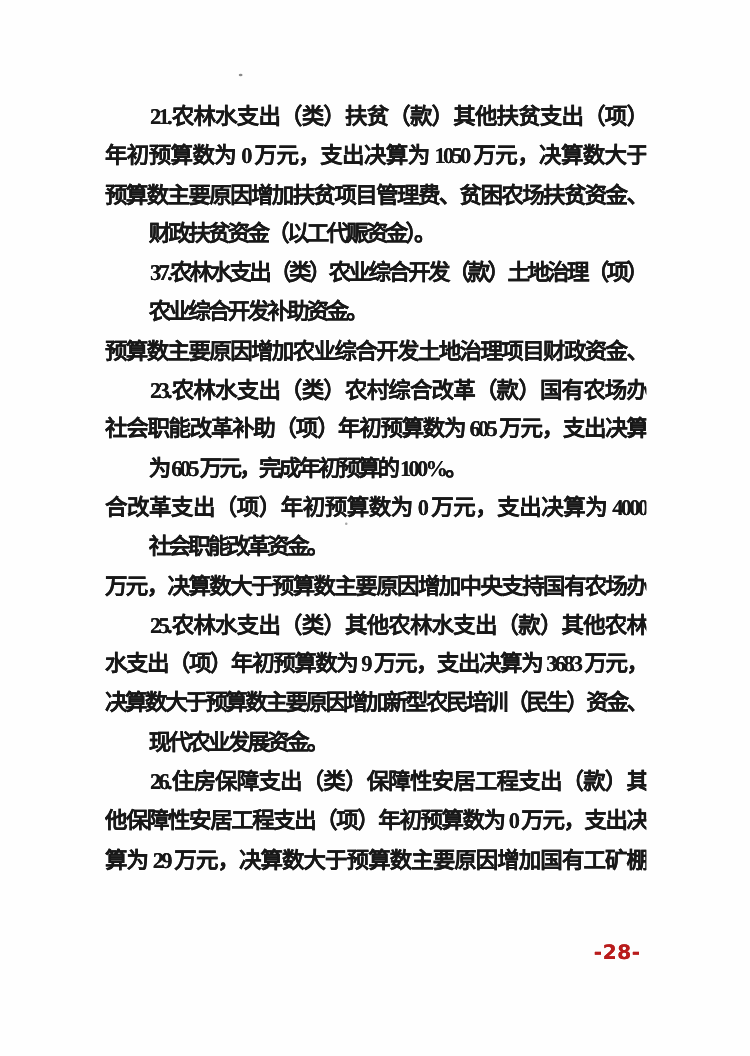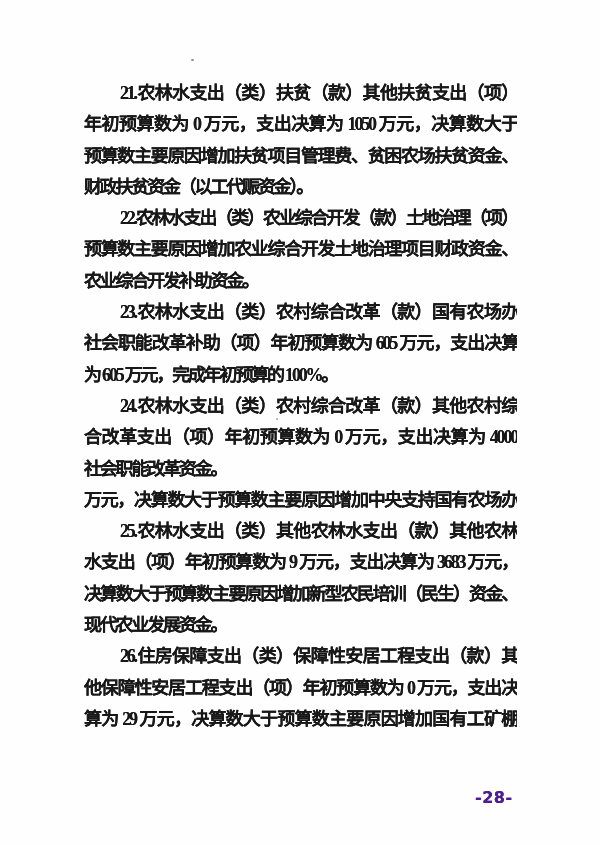--- a/index.html
+++ b/index.html
@@ -24,30 +24,30 @@
     text-shadow: 0 0 0.5px currentColor; 
   }
   .paragraph { margin: 0; }
   .line {
     text-align: justify;
     text-align-last: justify;
     height: 31.3px;
     overflow: hidden;
   }
   .line.first-line { text-indent: 2em; }
-  .line.last-line { text-align-last: left; }
+  .line.last-line { text-align-last: left; margin-left: 35px; }
   .page-number {
     position: absolute;
     left: 475px;
-    top: 788px;
+    top: 752px;
     font-family: "DejaVu Sans", sans-serif;
     font-size: 16px;
     font-weight: 700;
     letter-spacing: 0.5px;
-    color: #4c1d95;
+    color: #b91c1c;
     text-shadow: 0 0 0.5px currentColor;
   }
   .speck {
     position: absolute;
     background: #8a8a8a;
     border-radius: 50%;
   }
   .speck-1 { left: 191px; top: 59px; width: 3px; height: 2px; }
   .speck-2 { left: 276px; top: 418px; width: 2px; height: 2px; background: #a5a5a5; }
 </style>
@@ -59,31 +59,30 @@
   <div class="speck speck-2"></div>
 
   <main class="body-text" id="paragraphs">
       <div class="paragraph">
         <div class="line first-line">21.农林水支出（类）扶贫（款）其他扶贫支出（项）</div>
         <div class="line">年初预算数为 0 万元，支出决算为 1050 万元，决算数大于</div>
         <div class="line">预算数主要原因增加扶贫项目管理费、贫困农场扶贫资金、</div>
         <div class="line last-line">财政扶贫资金（以工代赈资金）。</div>
       </div>
       <div class="paragraph">
-        <div class="line first-line">22.农林水支出（类）农业综合开发（款）土地治理（项）</div>
+        <div class="line first-line">37.农林水支出（类）农业综合开发（款）土地治理（项）</div>
+        <div class="line last-line">农业综合开发补助资金。</div>
         <div class="line">预算数主要原因增加农业综合开发土地治理项目财政资金、</div>
-        <div class="line last-line">农业综合开发补助资金。</div>
       </div>
       <div class="paragraph">
         <div class="line first-line">23.农林水支出（类）农村综合改革（款）国有农场办</div>
         <div class="line">社会职能改革补助（项）年初预算数为 605 万元，支出决算</div>
         <div class="line last-line">为 605 万元，完成年初预算的 100%。</div>
       </div>
       <div class="paragraph">
-        <div class="line first-line">24.农林水支出（类）农村综合改革（款）其他农村综</div>
         <div class="line">合改革支出（项）年初预算数为 0 万元，支出决算为 4000</div>
         <div class="line last-line">社会职能改革资金。</div>
         <div class="line">万元，决算数大于预算数主要原因增加中央支持国有农场办</div>
       </div>
       <div class="paragraph">
         <div class="line first-line">25.农林水支出（类）其他农林水支出（款）其他农林</div>
         <div class="line">水支出（项）年初预算数为 9 万元，支出决算为 3683 万元，</div>
         <div class="line">决算数大于预算数主要原因增加新型农民培训（民生）资金、</div>
         <div class="line last-line">现代农业发展资金。</div>
       </div>

